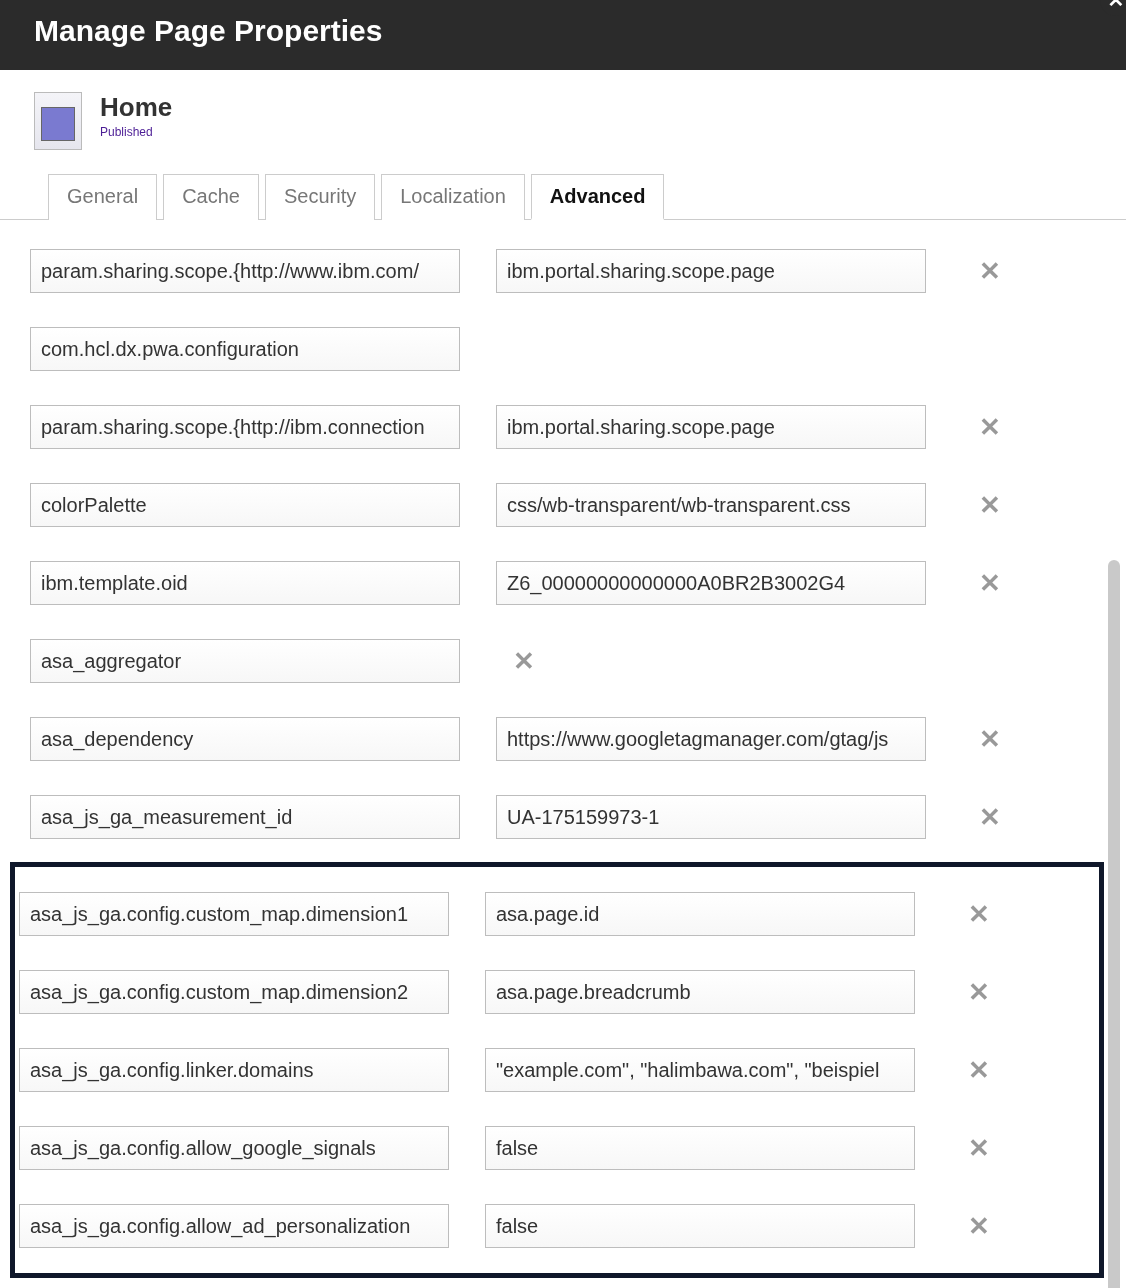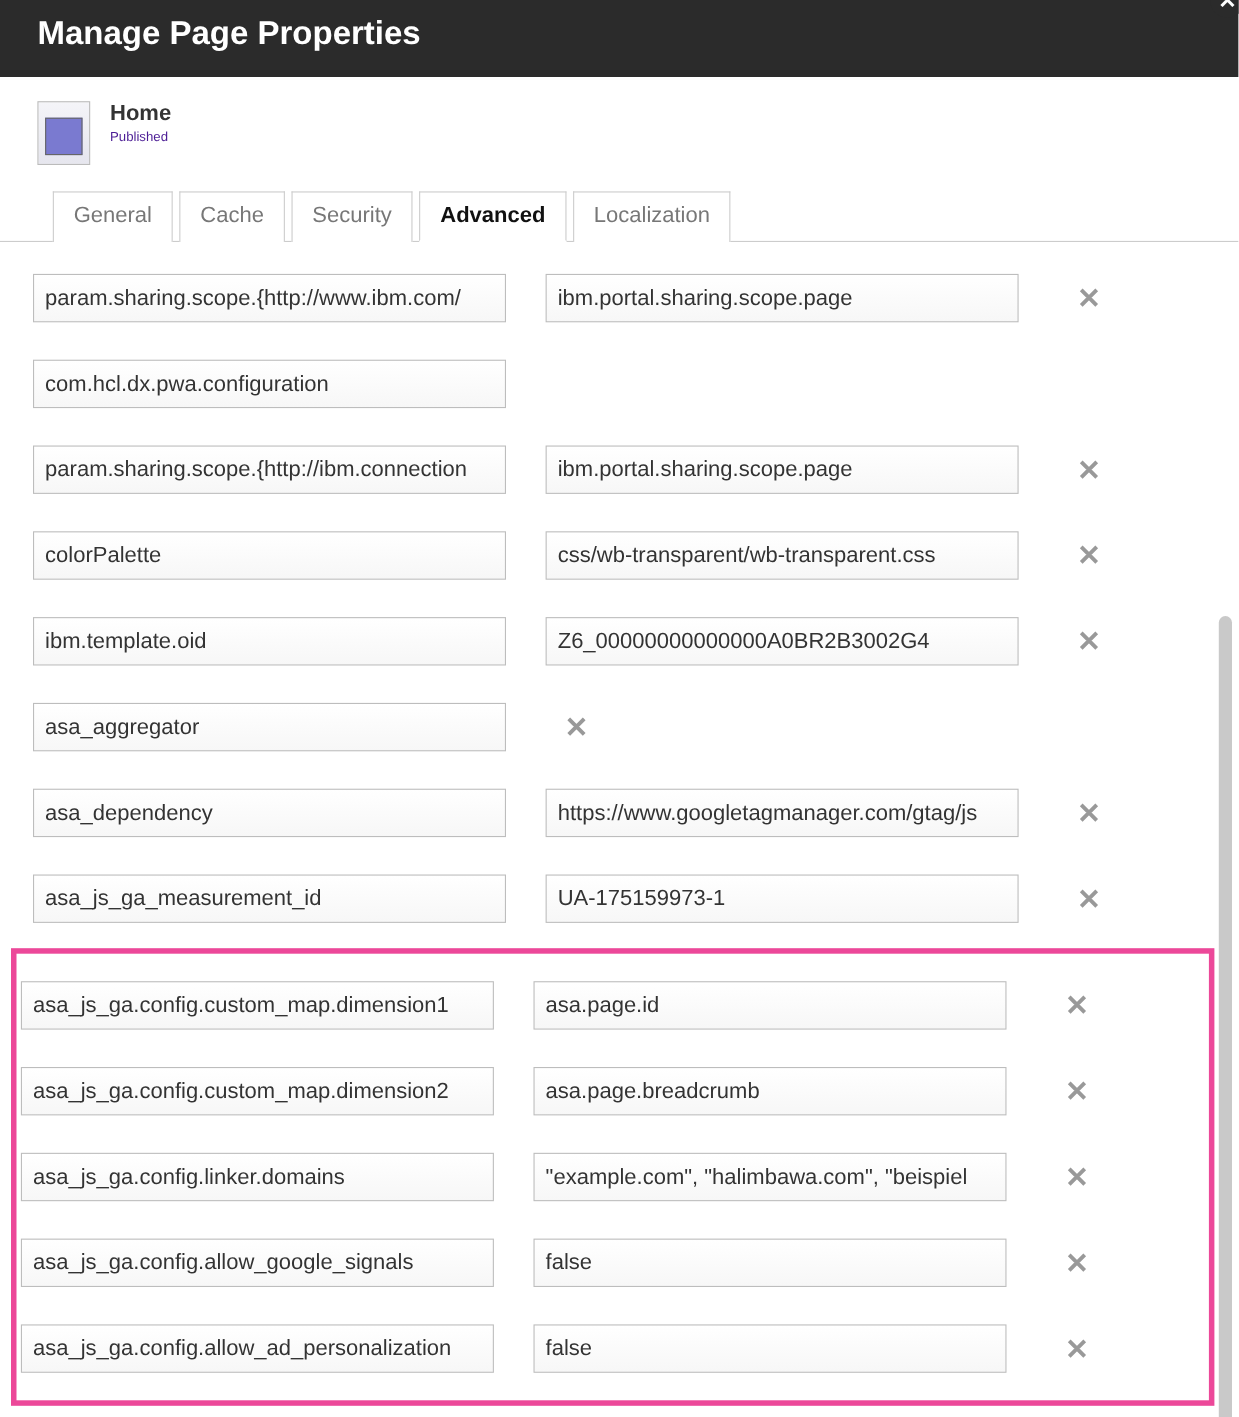--- a/index.html
+++ b/index.html
@@ -54,21 +54,21 @@
     content: "";
     position: absolute;
     left: 6px;
     top: 14px;
     right: 6px;
     bottom: 8px;
     background: #7a7ad0;
     border: 1px solid #666;
   }
   .page-title {
-    font-size: 20px;
+    font-size: 26px;
     font-weight: bold;
     margin: 0 0 2px 0;
     text-align: center;
   }
   .page-status {
     color: #4c1d95;
     font-size: 12px;
   }
   .tabs {
     display: flex;
@@ -137,21 +137,21 @@
     color: #999;
     font-size: 26px;
     font-weight: bold;
     cursor: pointer;
     user-select: none;
     background: none;
     border: none;
     padding: 4px 8px;
   }
   .highlight-box {
-    border: 5px solid #ec4899;
+    border: 5px solid #0f172a;
     padding: 2px 2px;
     margin: 4px -6px 4px -18px;
   }
   .addrow {
     display: flex;
     align-items: center;
     gap: 36px;
     margin: 14px 0 2px 0;
     flex-direction: column;
   }
@@ -207,22 +207,22 @@
     <div>
       <div class="page-title">Home</div>
       <div class="page-status">Published</div>
     </div>
   </div>
 
   <div class="tabs">
     <div class="tab">General</div>
     <div class="tab">Cache</div>
     <div class="tab">Security</div>
+    <div class="tab">Localization</div>
     <div class="tab active">Advanced</div>
-    <div class="tab">Localization</div>
   </div>
   <div class="tab-underline"></div>
 
   <div class="content">
 
     <div id="rows-top-container">
         <div class="row">
           <div class="cell-key"><input class="kv" type="text" value="param.sharing.scope.{http://www.ibm.com/" style=""></div>
           <div class="cell-val"><input class="kv" type="text" value="ibm.portal.sharing.scope.page" style=""></div>
           <div class="cell-del">

